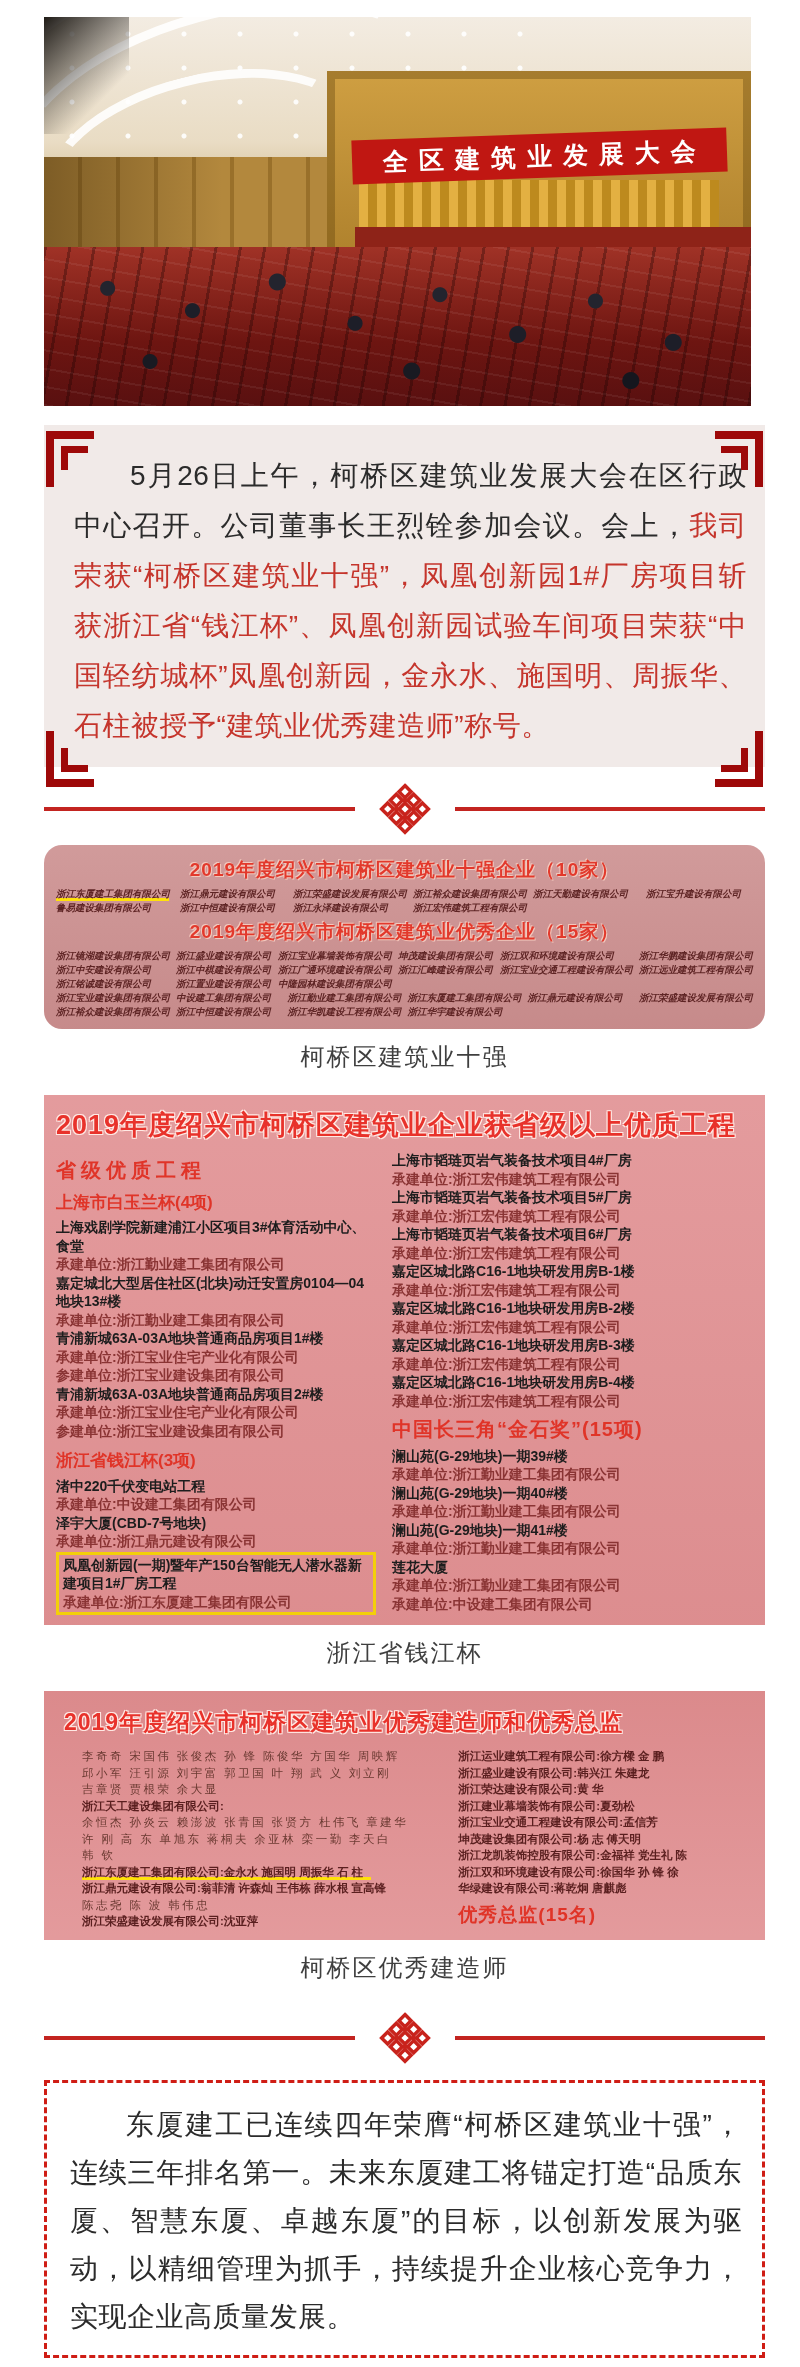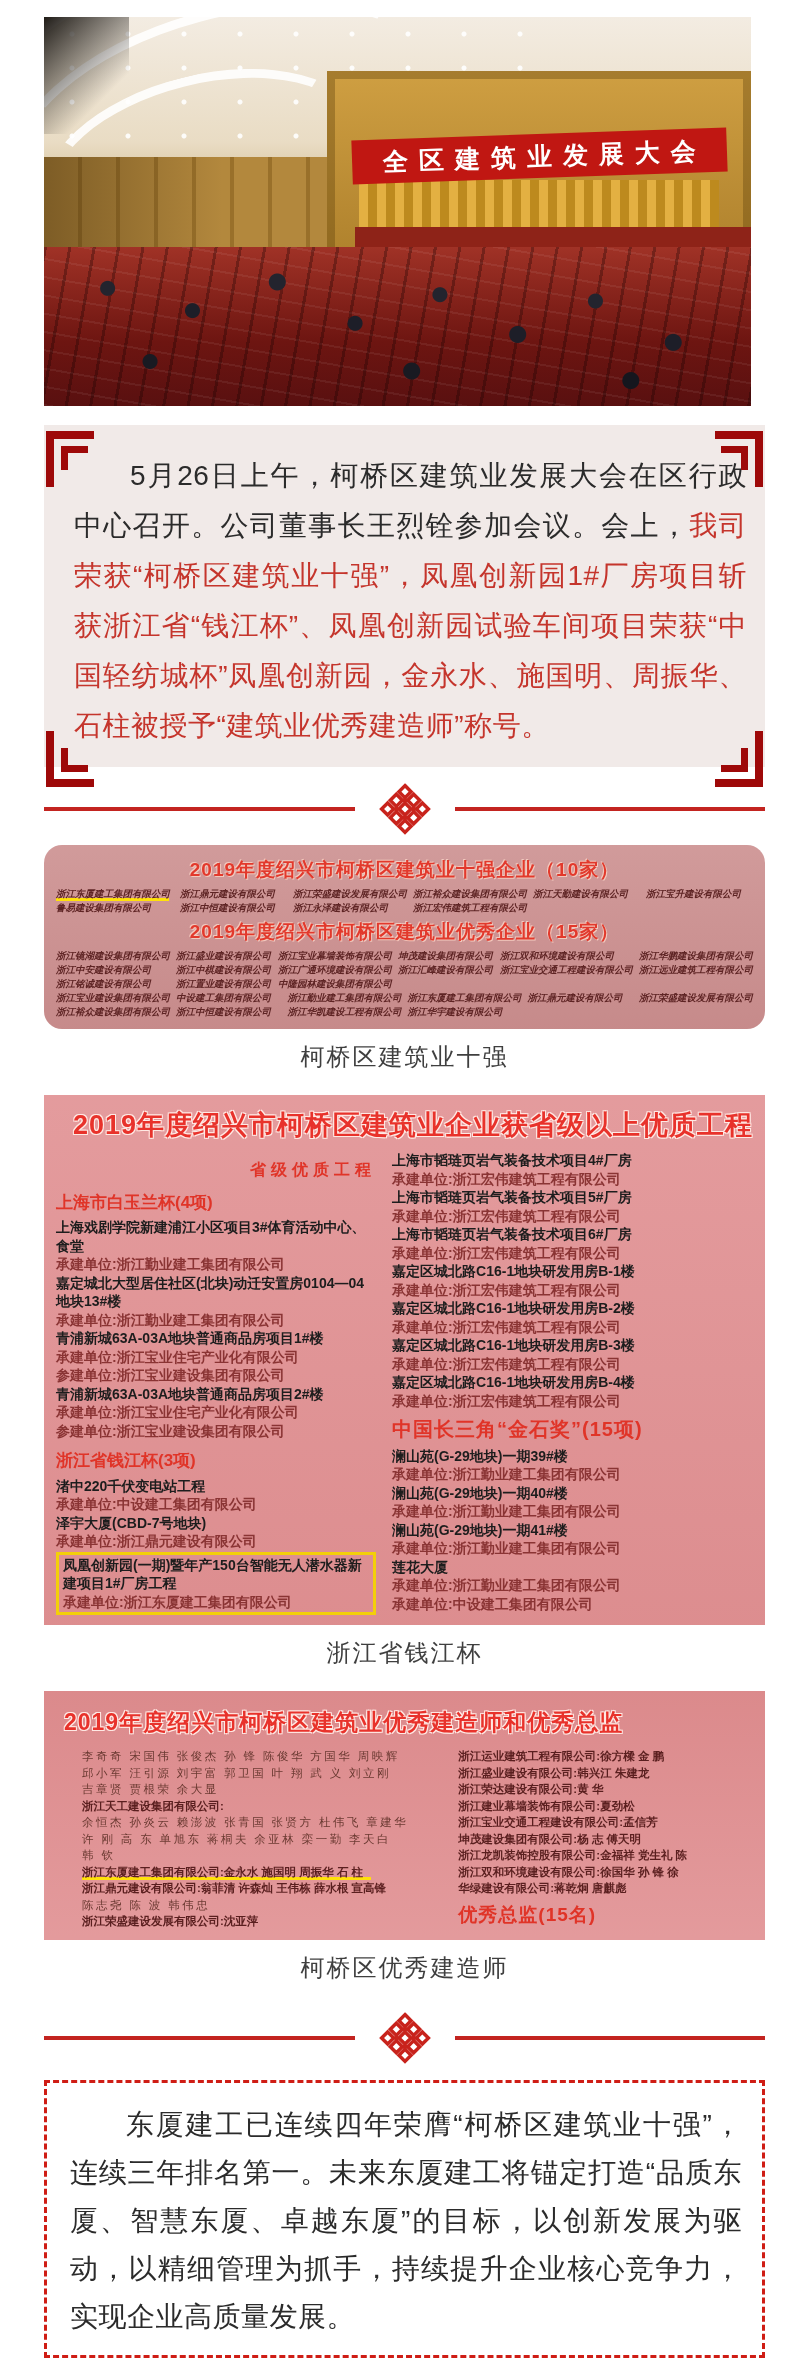--- a/index.html
+++ b/index.html
@@ -72,27 +72,27 @@
             text-shadow:1px 1px 0 #f2c9be,-1px -1px 0 #f2c9be;margin:4px 0 4px;}
   .d1-grid{display:grid;grid-template-columns:repeat(6,1fr);grid-auto-flow:column;column-gap:6px;padding:0 2px;}
   .rows2{grid-template-rows:repeat(2,14px);}
   .rows3{grid-template-rows:repeat(3,14px);}
   .d1-co{font-size:9.5px;font-weight:bold;color:#5e2424;white-space:nowrap;line-height:14px;font-style:italic;}
   .d1-co.hl{background:linear-gradient(#ffe10a,#ffe10a) 0 100%/96% 3px no-repeat;width:fit-content;padding-right:4px;}
 
   
   .doc2{width:721px;margin:22px 0 0 44px;background:#e29597;padding:12px 12px 10px;box-sizing:border-box;
         background-image:linear-gradient(180deg,rgba(255,255,255,.06),rgba(150,40,40,.07));}
-  .d2-title{font-size:27px;font-weight:bold;color:#e8322b;text-align:right;letter-spacing:1px;margin-bottom:8px;white-space:nowrap;
+  .d2-title{font-size:27px;font-weight:bold;color:#e8322b;text-align:left;letter-spacing:1px;margin-bottom:8px;white-space:nowrap;
             text-shadow:-1px -1px 0 #ffe9e4,1px -1px 0 #ffe9e4,-1px 1px 0 #ffe9e4,1px 1px 0 #ffe9e4;}
   .d2-cols{display:flex;gap:16px;}
   .d2-left{width:47%;}
   .d2-right{width:53%;}
   .d2-line{font-size:14px;line-height:18.5px;}
-  .d2-line.hc{font-size:16px;color:#e03428;font-weight:bold;text-align:right;letter-spacing:5px;margin:10px 0 14px;}
+  .d2-line.hc{font-size:20px;color:#e03428;font-weight:bold;text-align:left;letter-spacing:5px;margin:10px 0 14px;}
   .d2-line.hd{font-size:17px;color:#e03428;font-weight:bold;margin:12px 0 6px;}
   .d2-line.hd2{font-size:20px;color:#e03428;font-weight:bold;margin:10px 0 8px;letter-spacing:1px;}
   .d2-line.it{color:#1d1d1d;font-weight:bold;}
   .d2-line.sb{color:#8a3434;font-weight:bold;}
   .d2-box{border:3px solid #f3cf0a;padding:1px 4px;margin-top:1px;}
 
   
   .doc3{width:721px;margin:22px 0 0 44px;background:#e29597;padding:14px 14px 10px;box-sizing:border-box;overflow:hidden;
         background-image:linear-gradient(180deg,rgba(160,40,40,.10),rgba(255,255,255,.05));}
   .d3-title{font-size:23px;font-weight:bold;color:#e8322b;letter-spacing:1px;margin:2px 0 10px 6px;white-space:nowrap;

